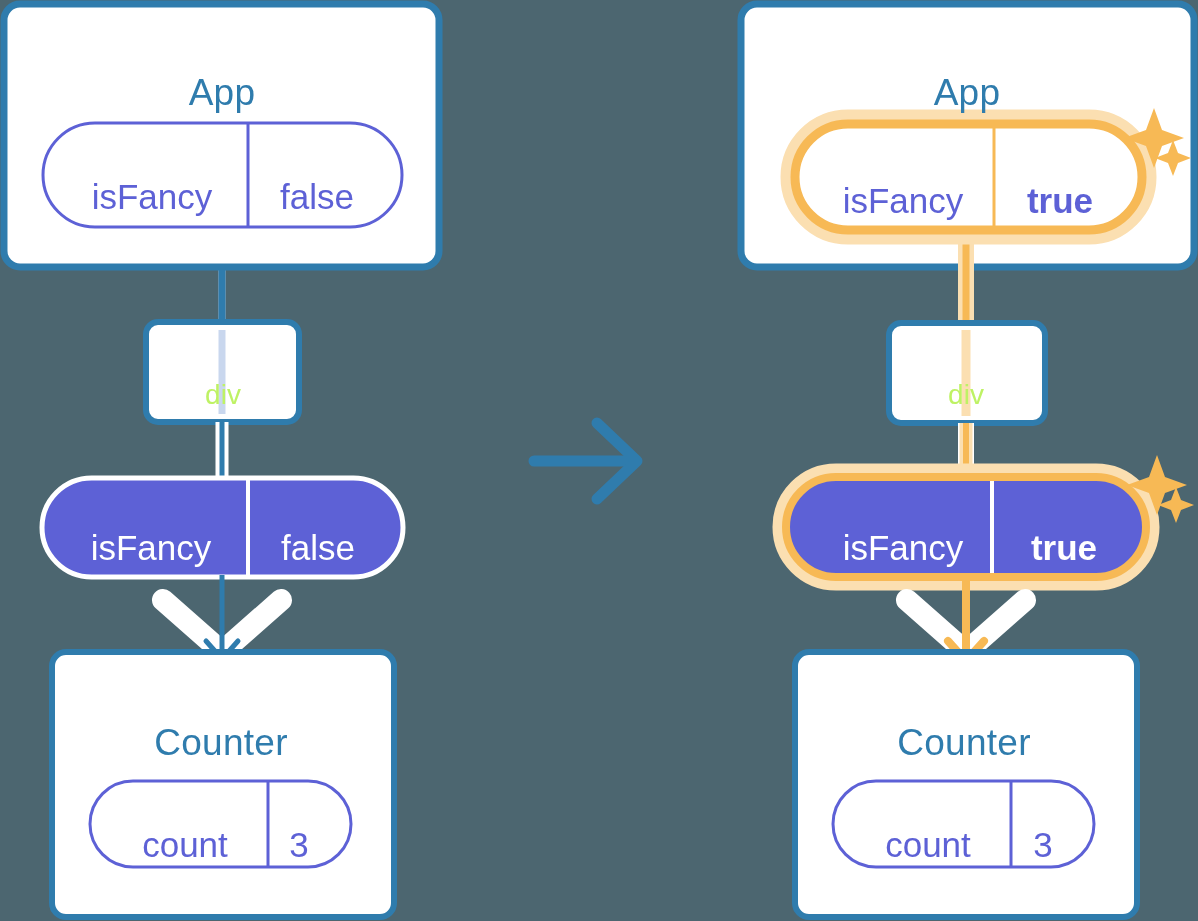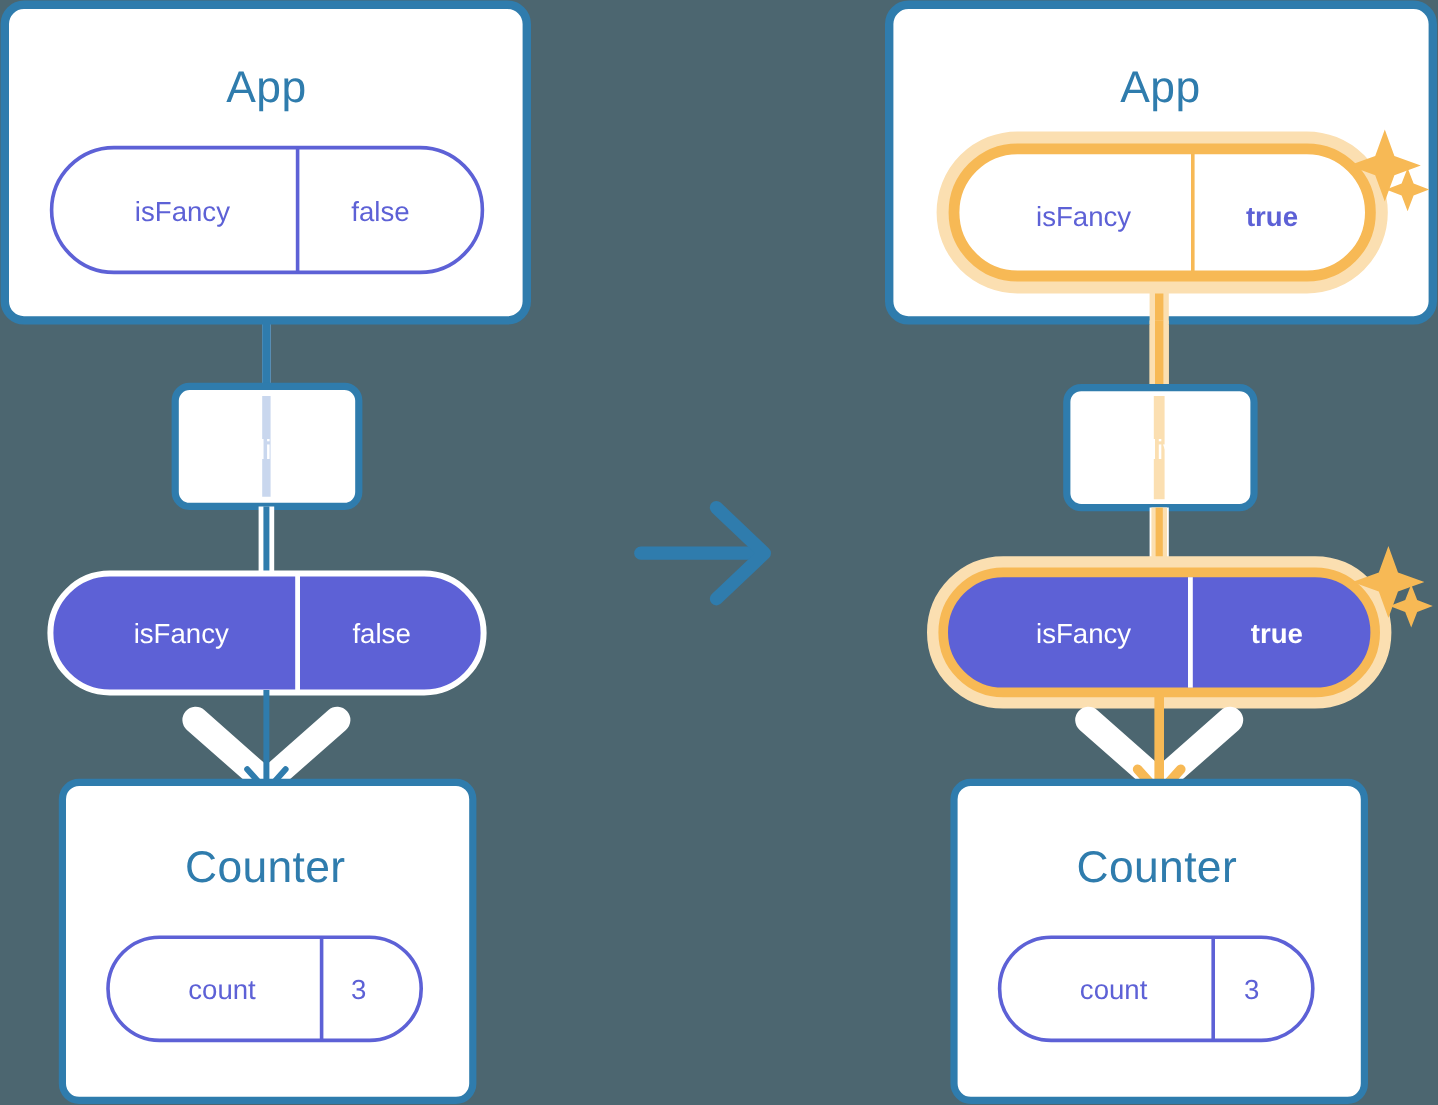--- a/index.html
+++ b/index.html
@@ -24,35 +24,36 @@
   .svg-layer {
     position: absolute;
     left: 0; top: 0;
     width: 1198px;
     height: 921px;
   }
   .lbl {
     position: absolute;
     white-space: nowrap;
     pointer-events: none;
+    margin-top: 20px;
   }
   .box-title {
     font-size: 37px;
     color: #2f7cad;
     letter-spacing: 0.3px;
   }
   .pill-text {
-    font-size: 23px;
+    font-size: 35px;
   }
   .pill-text.outline { color: #5d61d6; }
   .pill-text.solid   { color: #ffffff; }
   .pill-text.bold    { font-weight: bold; text-align: right; }
   .div-text {
-    font-size: 23px;
-    color: #ffffff;
+    font-size: 28px;
+    color: #bef264;
   }
   .ctr { transform: translate(-50%, -50%); }
 </style>
 </head>
 <body>
 
 <div class="stage">
 
   <svg class="svg-layer" viewBox="0 0 1198 921">
 

